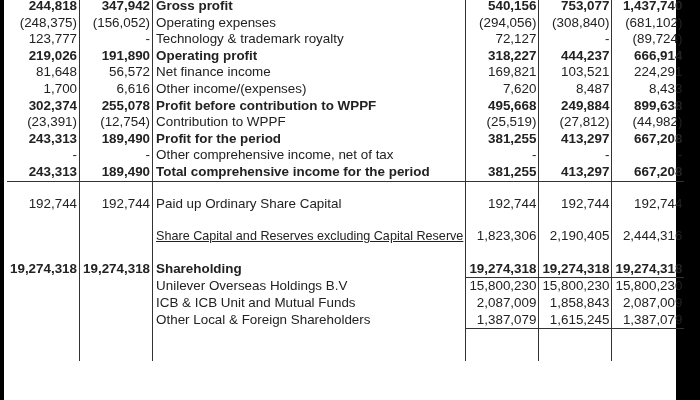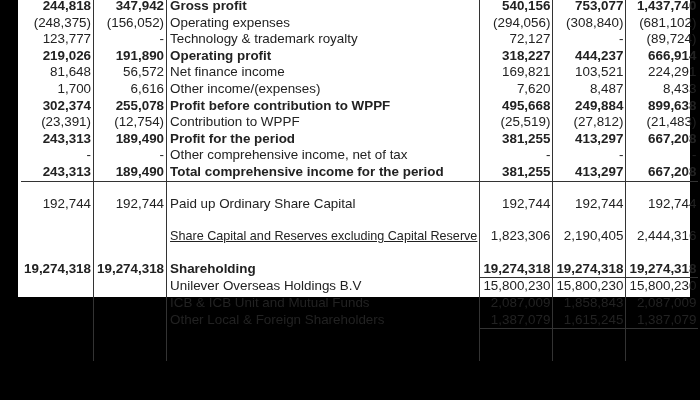--- a/index.html
+++ b/index.html
@@ -1,18 +1,18 @@
 <!DOCTYPE html>
 <html><head>
 <meta charset="utf-8">
 <style>
   html, body { margin:0; padding:0; }
   body { width:700px; height:400px; background:#000; position:relative; overflow:hidden;
          font-family:"Liberation Sans", sans-serif; color:#222; }
-  .page { position:absolute; left:18px; top:0; width:672px; height:297px; background:#fff; }
+  .page { position:absolute; left:4px; top:0; width:672px; height:400px; background:#fff; }
   table { position:absolute; left:3px; top:-2px; border-collapse:collapse; font-size:13.4px; line-height:16.6px; }
   td { padding:0 2px 0 3px; white-space:nowrap; border-left:1px solid #333; }
   td:first-child { border-left:none; }
   td.n { text-align:right; }
   td.l { text-align:left; }
   .b { font-weight:bold; }
   .c1 { width:69px; } .c2 { width:65px; } .c3 { width:286px; }
   .c4 { width:75px; } .c5 { width:70px; } .c6 { width:69px; }
   tr.sep td { border-bottom:1px solid #333; }
   tr.gap td { height:14px; }
@@ -81,21 +81,21 @@
           <td class="n c4 b">495,668</td>
           <td class="n c5 b">249,884</td>
           <td class="n c6 b">899,638</td>
         </tr>
         <tr>
           <td class="n c1">(23,391)</td>
           <td class="n c2">(12,754)</td>
           <td class="l c3">Contribution to WPPF</td>
           <td class="n c4">(25,519)</td>
           <td class="n c5">(27,812)</td>
-          <td class="n c6">(21,483)</td>
+          <td class="n c6">(44,982)</td>
         </tr>
         <tr>
           <td class="n c1 b">243,313</td>
           <td class="n c2 b">189,490</td>
           <td class="l c3 b">Profit for the period</td>
           <td class="n c4 b">381,255</td>
           <td class="n c5 b">413,297</td>
           <td class="n c6 b">667,208</td>
         </tr>
         <tr>

